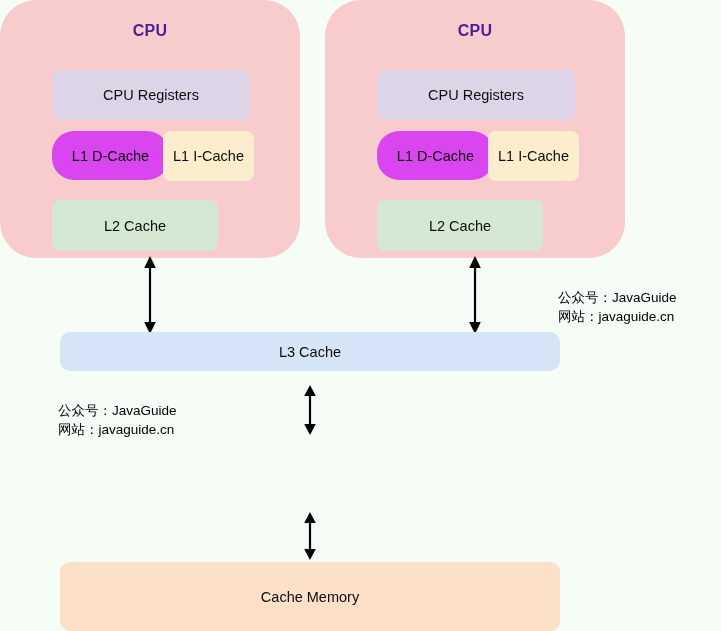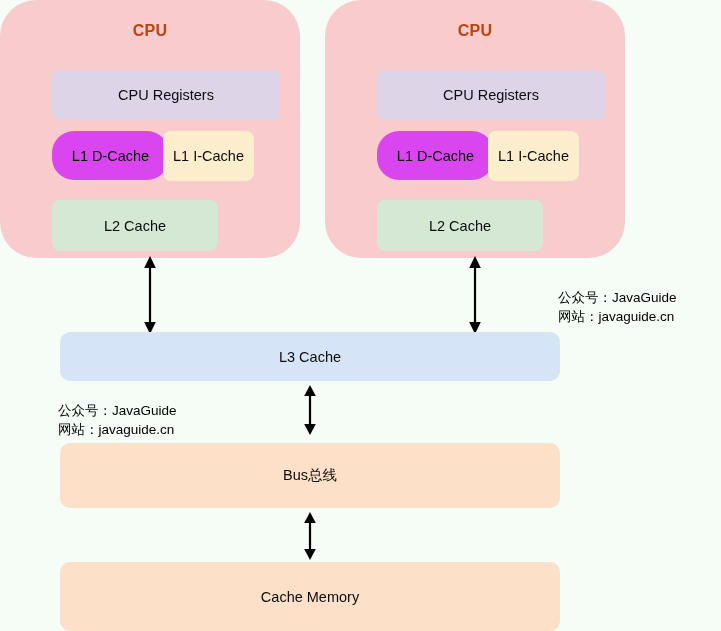--- a/index.html
+++ b/index.html
@@ -25,39 +25,39 @@
     box-sizing: border-box;
   }
   .cpu-title {
     position: absolute;
     top: 22px;
     left: 0;
     right: 0;
     text-align: center;
     font-size: 16px;
     font-weight: bold;
-    color: #c2410c;
+    color: #4c1d95;
     letter-spacing: 0.3px;
   }
   .inner-box {
     position: absolute;
     box-sizing: border-box;
     border-radius: 8px;
     display: flex;
     align-items: center;
     justify-content: center;
     font-size: 14.5px;
     color: #0d0d0d;
     text-align: center;
   }
   .registers-box {
     background: #ded4e8;
     left: 52px;
     top: 70px;
-    width: 228px;
+    width: 198px;
     height: 50px;
   }
   .l1d-box {
     background: #d946ef;
     left: 52px;
     top: 131px;
     width: 117px;
     height: 49px;
     border-radius: 22px;
   }
@@ -83,21 +83,21 @@
     border-radius: 10px;
     display: flex;
     align-items: center;
     justify-content: center;
     font-size: 14.5px;
     color: #0d0d0d;
   }
   .l3-box {
     background: #d6e4f7;
     top: 332px;
-    height: 49px;
+    height: 39px;
   }
   .bus-box {
     background: #fce0c8;
     top: 443px;
     height: 65px;
   }
   .memory-box {
     background: #fce0c8;
     top: 562px;
     height: 69px;
@@ -159,21 +159,20 @@
   <div class="wide-box l3-box">L3 Cache</div>
 
   <div class="arrow" style="left:300px; top:385px;">
     <svg width="20" height="50" viewBox="0 0 20 50">
       <line x1="10" y1="7" x2="10" y2="43" stroke="#000000" stroke-width="2.2"></line>
       <polygon points="10,0 4.2,11 15.8,11" fill="#000000"></polygon>
       <polygon points="10,50 4.2,39 15.8,39" fill="#000000"></polygon>
     </svg>
   </div>
 
-  <div class="wide-box bus-box">Bus总线</div>
 
   <div class="arrow" style="left:300px; top:512px;">
     <svg width="20" height="48" viewBox="0 0 20 48">
       <line x1="10" y1="7" x2="10" y2="41" stroke="#000000" stroke-width="2.2"></line>
       <polygon points="10,0 4.2,11 15.8,11" fill="#000000"></polygon>
       <polygon points="10,48 4.2,37 15.8,37" fill="#000000"></polygon>
     </svg>
   </div>
 
   <div class="wide-box memory-box">Cache Memory</div>

